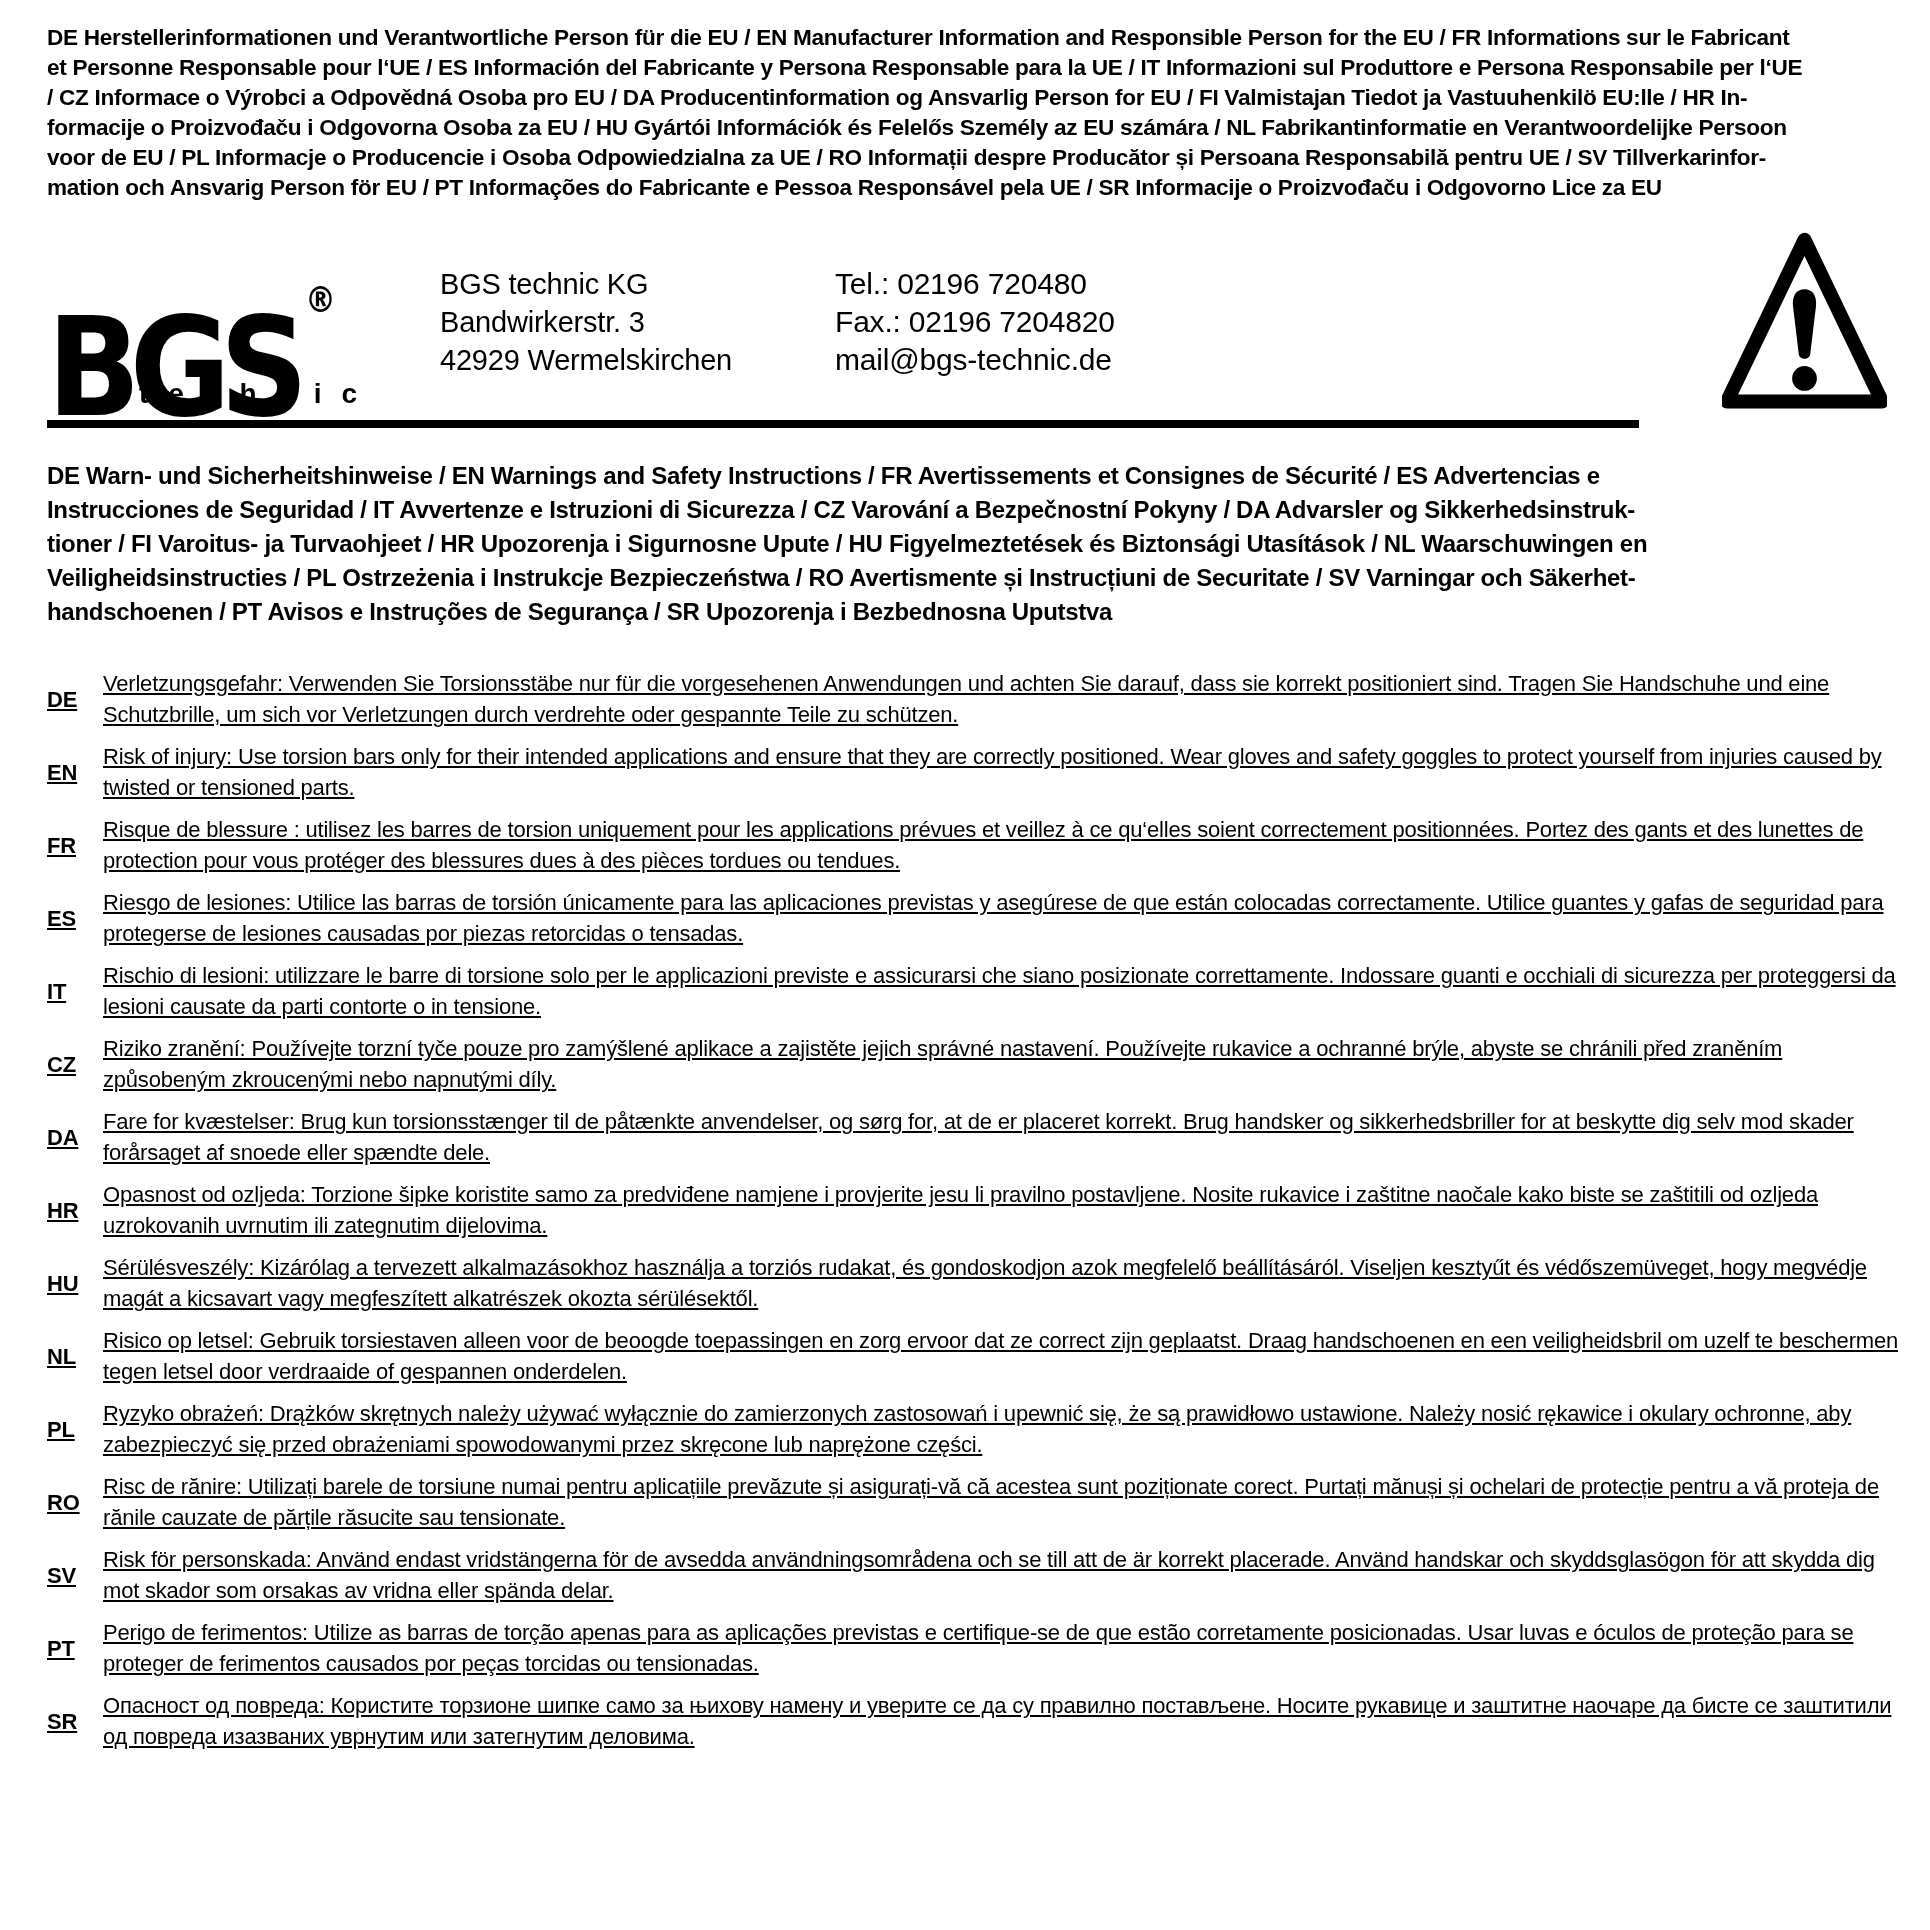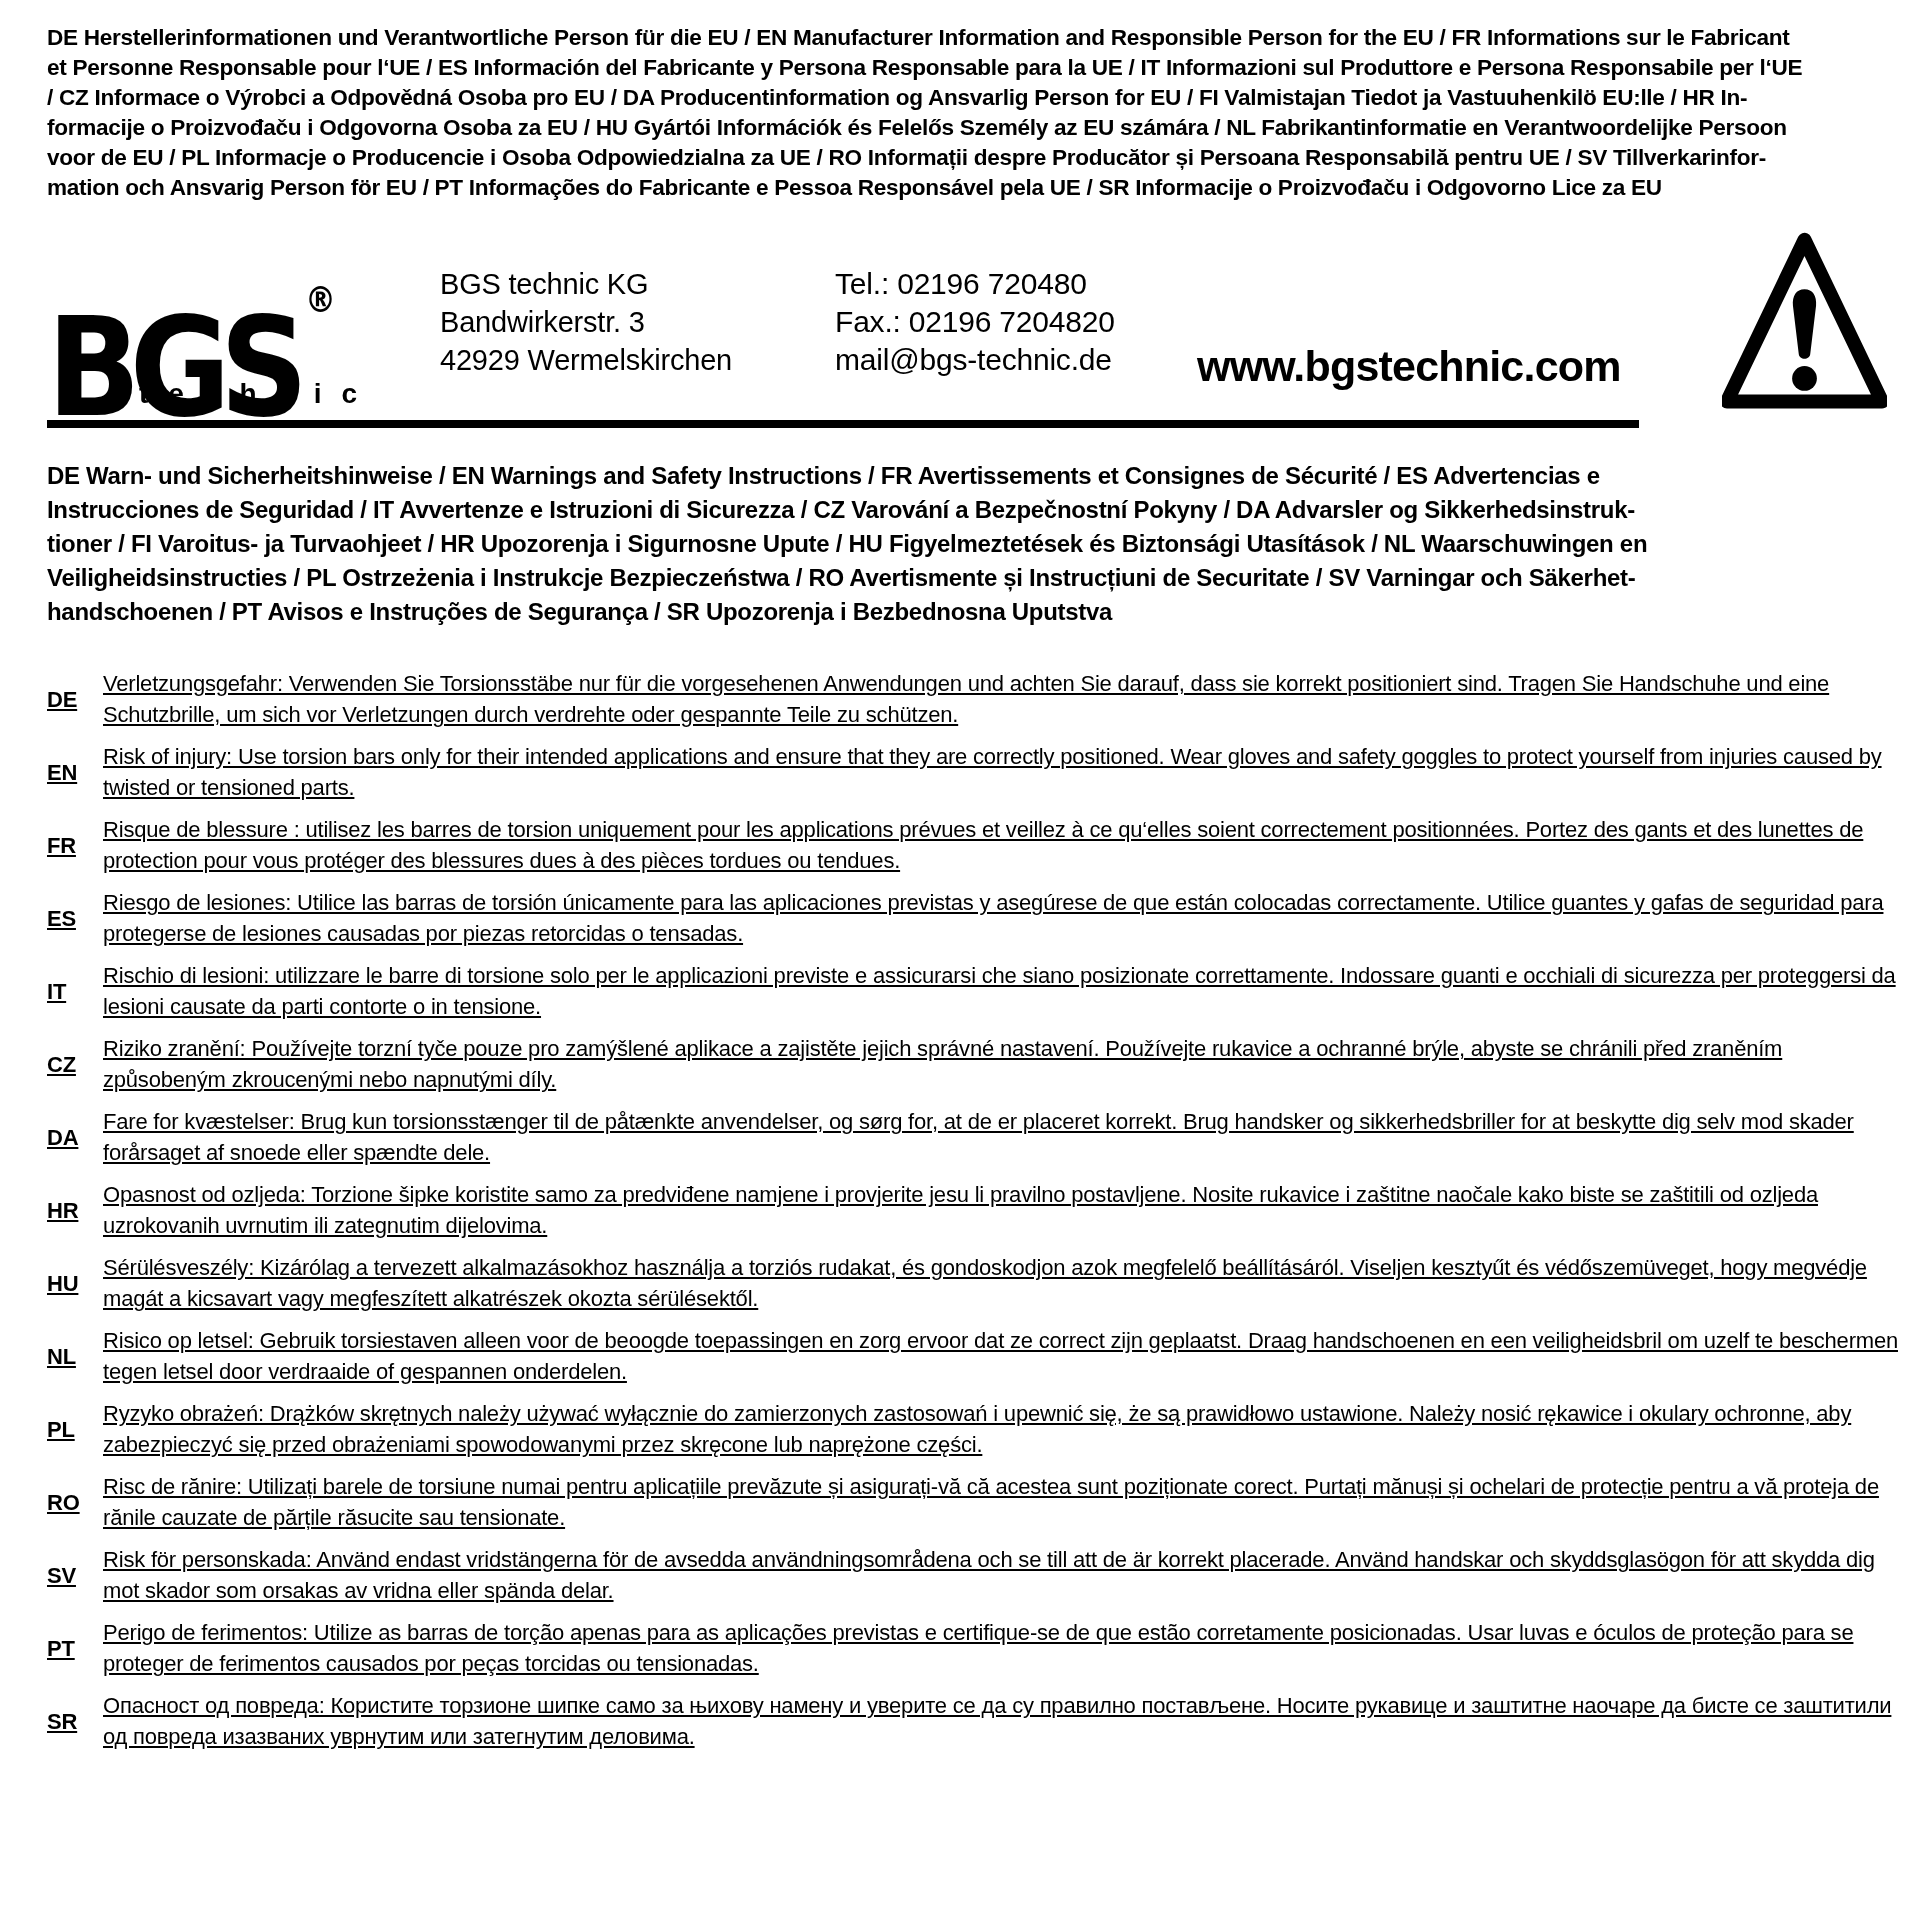--- a/index.html
+++ b/index.html
@@ -124,21 +124,20 @@
       <div>Bandwirkerstr. 3</div>
       <div>42929 Wermelskirchen</div>
     </div>
 
     <div class="tel-col">
       <div>Tel.: 02196 720480</div>
       <div>Fax.: 02196 7204820</div>
       <div>mail@bgs-technic.de</div>
     </div>
 
-    <div class="site">www.bgstechnic.com</div>
 
     <svg class="tri" viewBox="0 0 100 105" aria-hidden="true">
       <polygon points="50,3 97,101 3,101" fill="none" stroke="#000" stroke-width="8.5" stroke-linejoin="round"></polygon>
       <path d="M50 33 C55 33 57.5 37 57 43 L53.5 72 C53.2 76 46.8 76 46.5 72 L43 43 C42.5 37 45 33 50 33 Z" fill="#000"></path>
       <circle cx="50" cy="87" r="7.5" fill="#000"></circle>
     </svg>
   </div>
 
   <div class="divider"></div>
 

